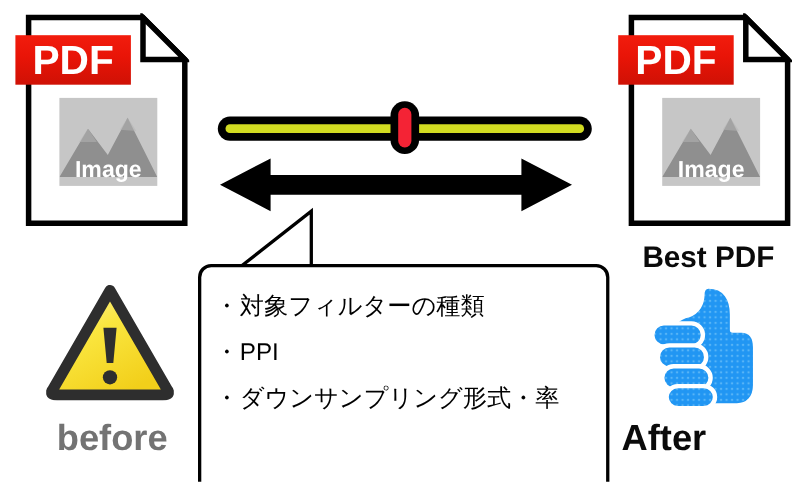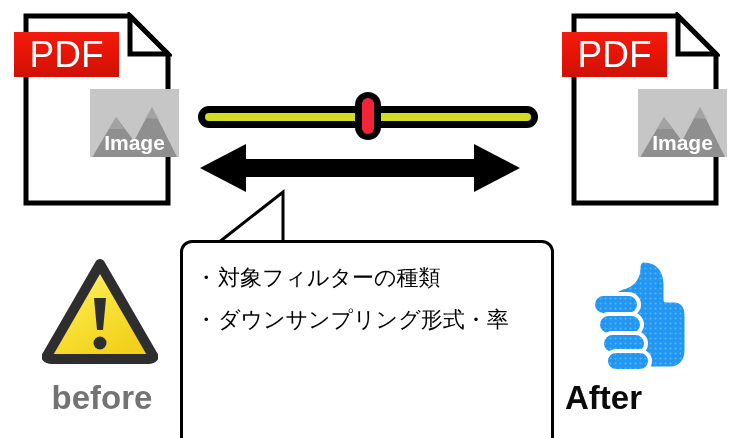--- a/index.html
+++ b/index.html
@@ -37,36 +37,35 @@
     height: 195px;
   }
   .pdf-badge {
     position: absolute;
     left: -8px;
     top: 20px;
     width: 105px;
     height: 45px;
     background: linear-gradient(180deg, #f21c0d 0%, #e81407 45%, #cf1105 100%);
     color: #ffffff;
-    font-weight: normal;
+    font-weight: bold;
     font-size: 37px;
     line-height: 45px;
     text-align: center;
     letter-spacing: 0px;
     font-family: "Liberation Sans", sans-serif;
   }
   .pdf-imgbox {
     position: absolute;
     left: 32px;
     top: 77px;
     width: 89px;
-    height: 68px;
+    height: 80px;
     background: #c6c6c6;
     overflow: hidden;
-    margin-left: 36px;
   }
   .pdf-imgbox svg {
     position: absolute;
     left: 0; top: 0;
     width: 89px; height: 72px;
   }
   .pdf-imgbox .img-label {
     position: absolute;
     left: 0;
     bottom: 2px;
@@ -272,20 +271,23 @@
     <svg viewBox="0 0 110 60">
       <path d="M3 57 L68 6 L68 57" fill="#ffffff" stroke="#000000" stroke-width="3" stroke-linejoin="miter"></path>
       <path d="M3 57 L108 57" stroke="#ffffff" stroke-width="5"></path>
     </svg>
   </div>
 
   <div class="bubble">
     <div class="bubble-list">
       <span class="bubble-item">
         <span class="b-dot">・</span><span>対象フィルターの種類</span>
+      </span>
+      <span class="bubble-item">
+        <span class="b-dot">・</span><span>PPI</span>
       </span>
       <span class="bubble-item">
         <span class="b-dot">・</span><span>ダウンサンプリング形式・率</span>
       </span>
     </div>
   </div>
 
   <div class="warn">
     <svg viewBox="0 0 116 106">
       <defs>
@@ -314,20 +316,21 @@
     <div class="pdf-imgbox">
       <svg viewBox="0 0 89 72" preserveAspectRatio="none">
         <polygon points="0,72 26,28 44,52 62,18 89,72" fill="#8f8f8f"></polygon>
         <polygon points="18,40 26,28 34,40" fill="#b4b4b4" opacity="0.55"></polygon>
         <polygon points="55,29 62,18 70,30" fill="#b4b4b4" opacity="0.55"></polygon>
       </svg>
       <div class="img-label">Image</div>
     </div>
   </div>
 
+  <div class="label-bestpdf">Best PDF</div>
 
   <div class="thumb">
     <svg viewBox="0 0 104 120">
       <defs>
         <pattern id="dots" width="5" height="5" patternUnits="userSpaceOnUse">
           <rect width="5" height="5" fill="#2196f3"></rect>
           <circle cx="2.5" cy="2.5" r="1.1" fill="#57b4f7"></circle>
         </pattern>
       </defs>
       <g stroke="#ffffff" stroke-width="5" stroke-linejoin="round">

